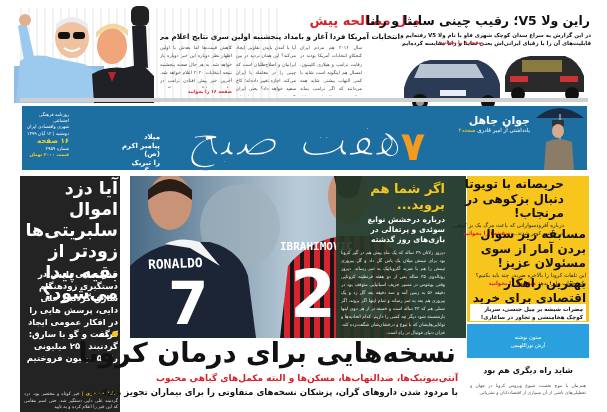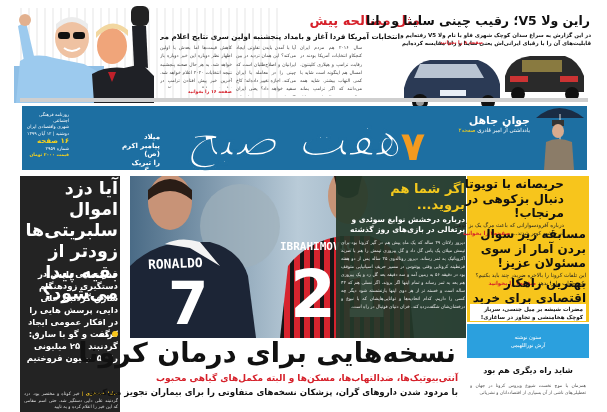--- a/index.html
+++ b/index.html
@@ -186,21 +186,21 @@
 
     <path d="M150 162 L158 90 Q176 66 210 60 L240 60 Q268 70 278 98 L284 162 Z" fill="url(#acm)"></path>
     <ellipse cx="218" cy="20" rx="20" ry="28" fill="#c79477"></ellipse>
     <path d="M204 0 L232 0 L228 18 Q218 26 208 18 Z" fill="#2a1d16"></path>
   </svg>
   <div style="position:absolute; left:18px; top:80px; color:#fff; font-weight:bold; font-size:13px; direction:ltr; font-family:'DejaVu Sans Mono', monospace; transform:rotate(-2deg);">RONALDO</div>
   <div style="position:absolute; left:38px; top:98px; color:#fff; font-weight:bold; font-size:58px; line-height:60px; direction:ltr;">7</div>
   <div style="position:absolute; left:150px; top:64px; color:#fff; font-weight:bold; font-size:11px; direction:ltr; font-family:'DejaVu Sans Mono', monospace;">IBRAHIMOVIC</div>
   <div style="position:absolute; left:160px; top:84px; color:#fff; font-weight:bold; font-size:66px; line-height:70px; direction:ltr; letter-spacing:6px;">21</div>
 
-  <div class="green-box" style="position:absolute; left:206px; top:0; width:130px; height:162px; padding:5px 1px 0 5px;">
+  <div class="green-box" style="position:absolute; left:206px; top:0; width:130px; height:162px; padding:5px 21px 0 5px;">
     <div class="green-title">اگر شما هم بروید...</div>
     <div class="green-sub" style="margin-top:2px;">درباره درخشش نوابغ سوئدی و پرتغالی در بازی‌های روز گذشته</div>
     <div class="green-body" style="margin-top:4px; height:100px; overflow:hidden;">دیروز زلاتان ۳۹ ساله که یک ماه پیش هم در گیر کرونا بود برای تیمش میلان یک پاس گل داد و گل پیروزی تیمش را هم با ضربه آکروباتیک به ثمر رساند. دیروز رونالدوی ۳۵ ساله پس از دو هفته قرنطینه کرونایی وقتی یونتوس در مسیر حریف اسپانیایی متوقف بود در دقیقه ۵۶ به زمین آمد و سه دقیقه بعد گل زد و یک پیروزی هم بعد به ثمر رساند و تمام اینها اگر بروند، اگر نسلی هم که ۴۳ ساله است و خسته تر از هر دوی اینها بازنشسته شود دیگر چه کسی را داریم. کدام اتحادیه‌ها و توانایی‌هایشان که با نبوغ و درخشان‌شان شگفت‌زده کند. خزان دنیای فوتبال در راه است.</div>
   </div>
 </div>
 
 <div class="abs main-head" style="left:126px; top:337px; width:330px;">نسخه‌هایی برای درمان کرونا</div>
 <div class="abs main-red" style="left:130px; top:372px; width:328px;">آنتی‌بیوتیک‌ها، ضدالتهاب‌ها، مسکن‌ها و البته مکمل‌های گیاهی محبوب</div>
 <div class="abs main-sub" style="left:130px; top:386px; width:328px;">با مردود شدن داروهای گران، پزشکان نسخه‌های متفاوتی را برای بیماران تجویز می‌کنند</div>
 

